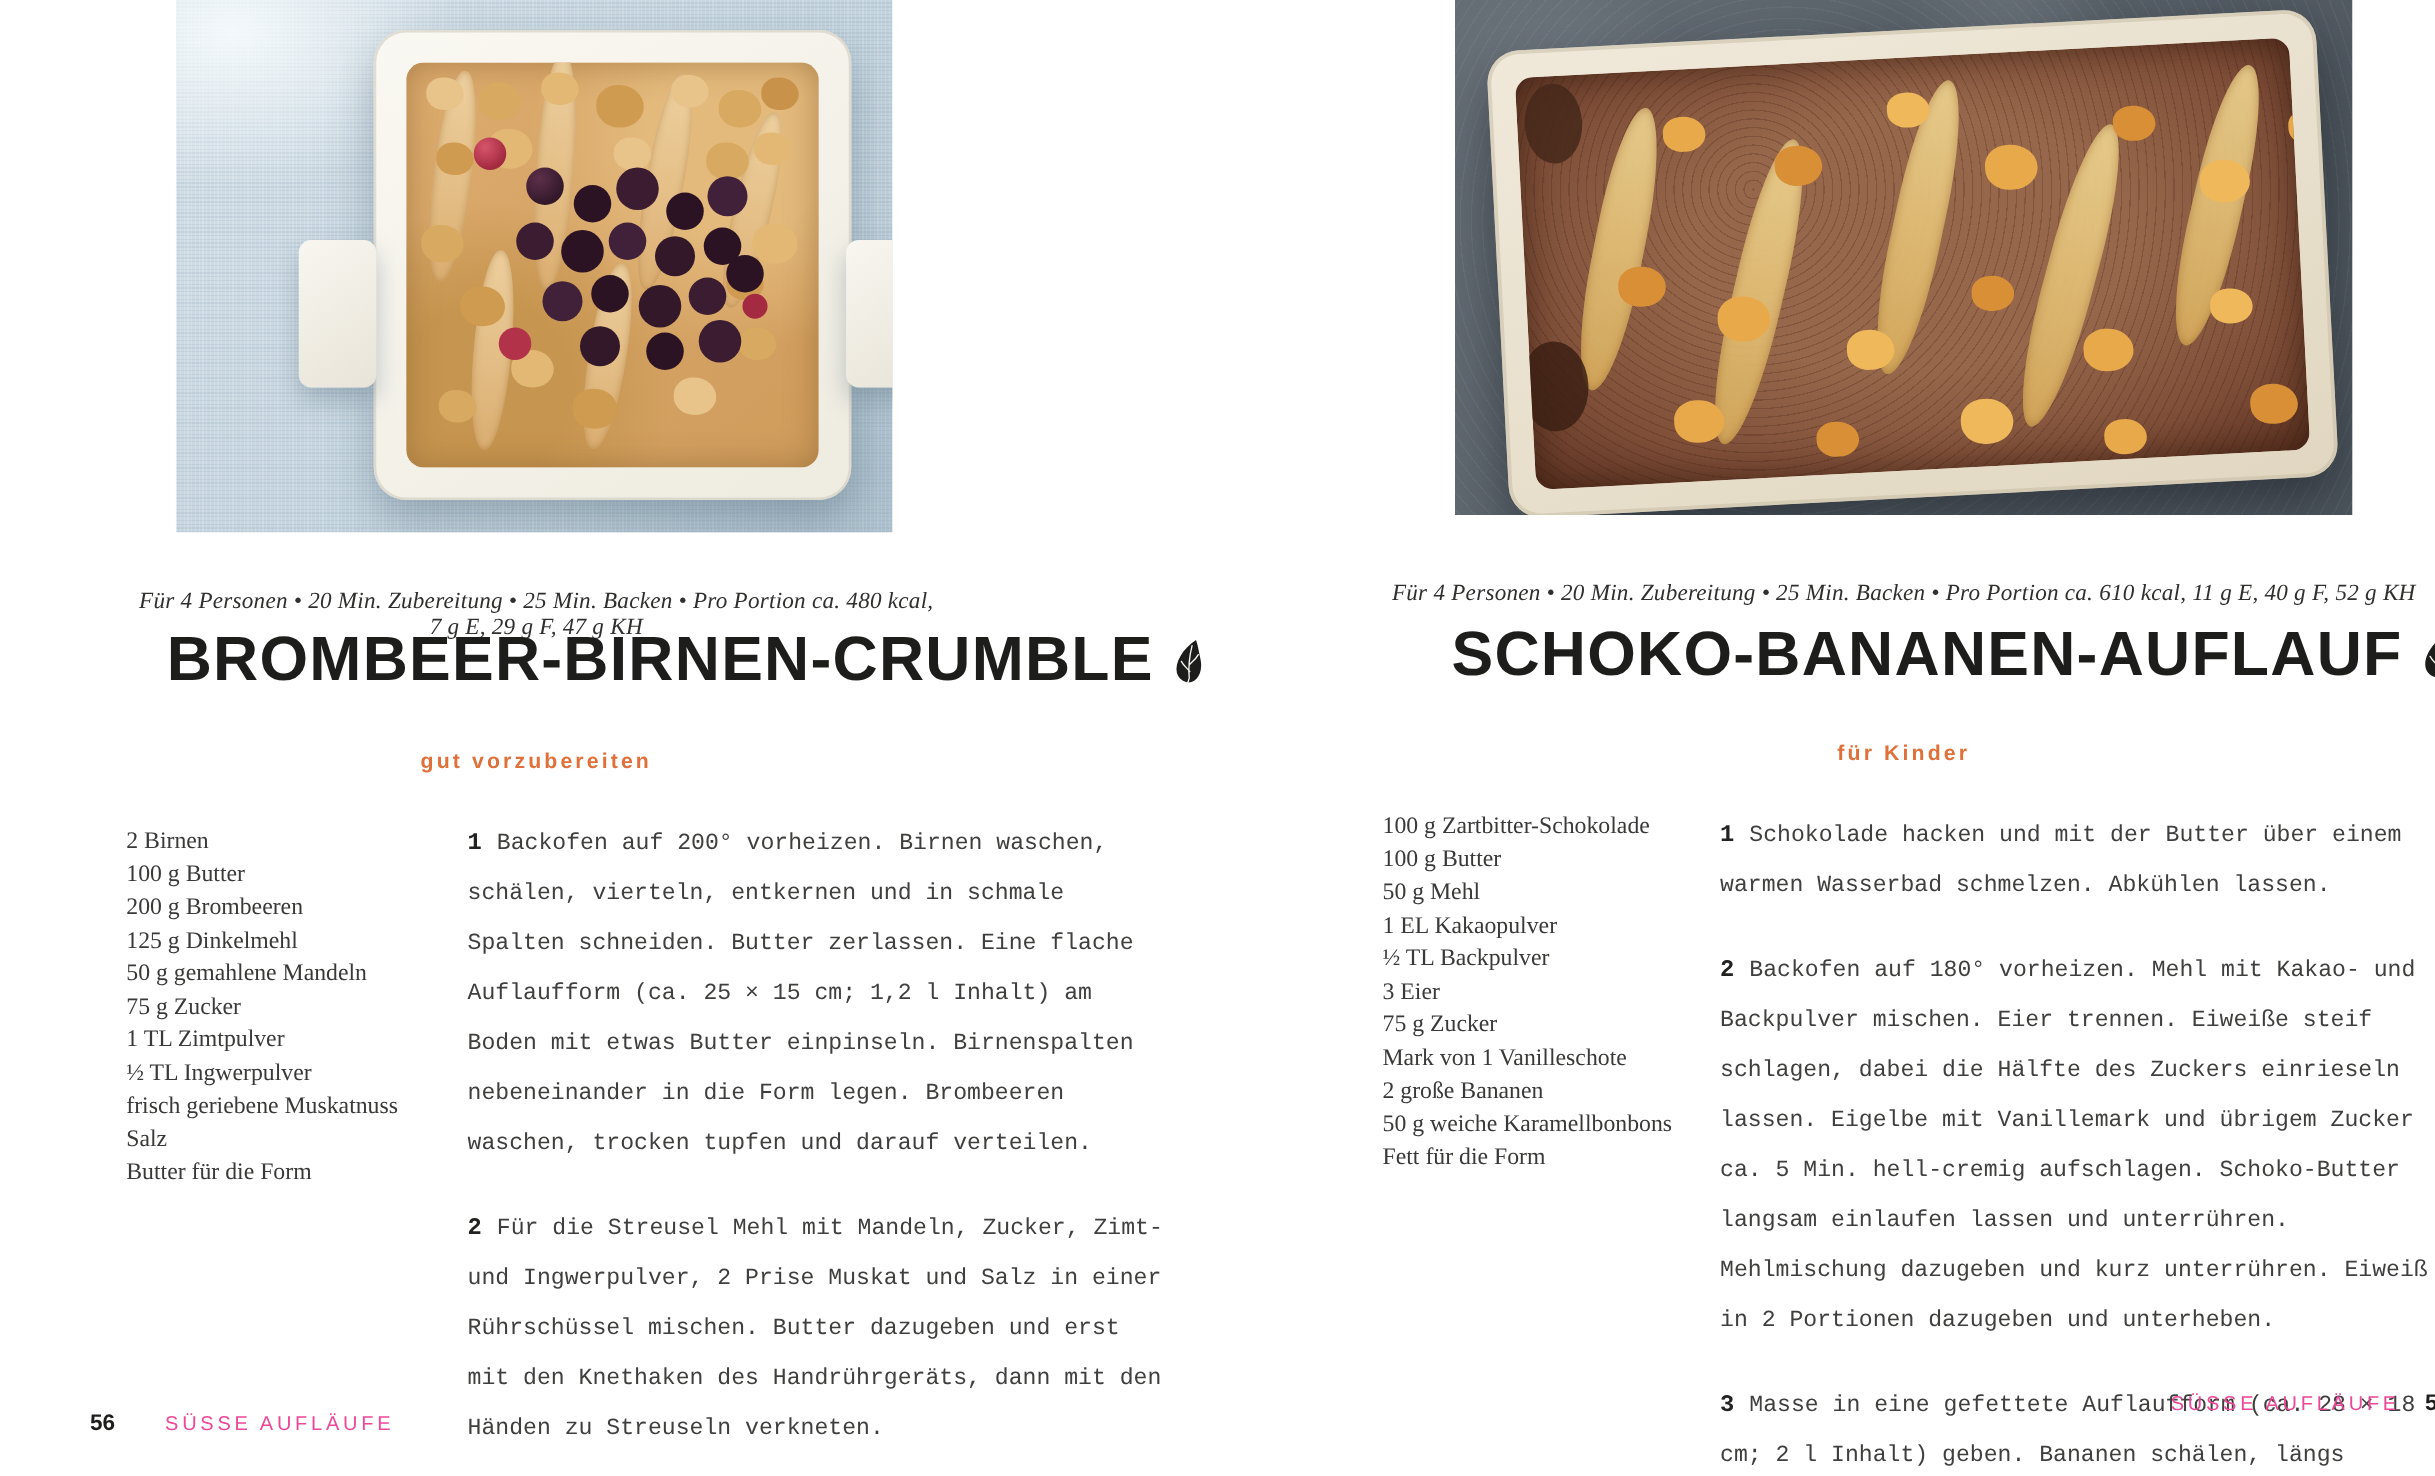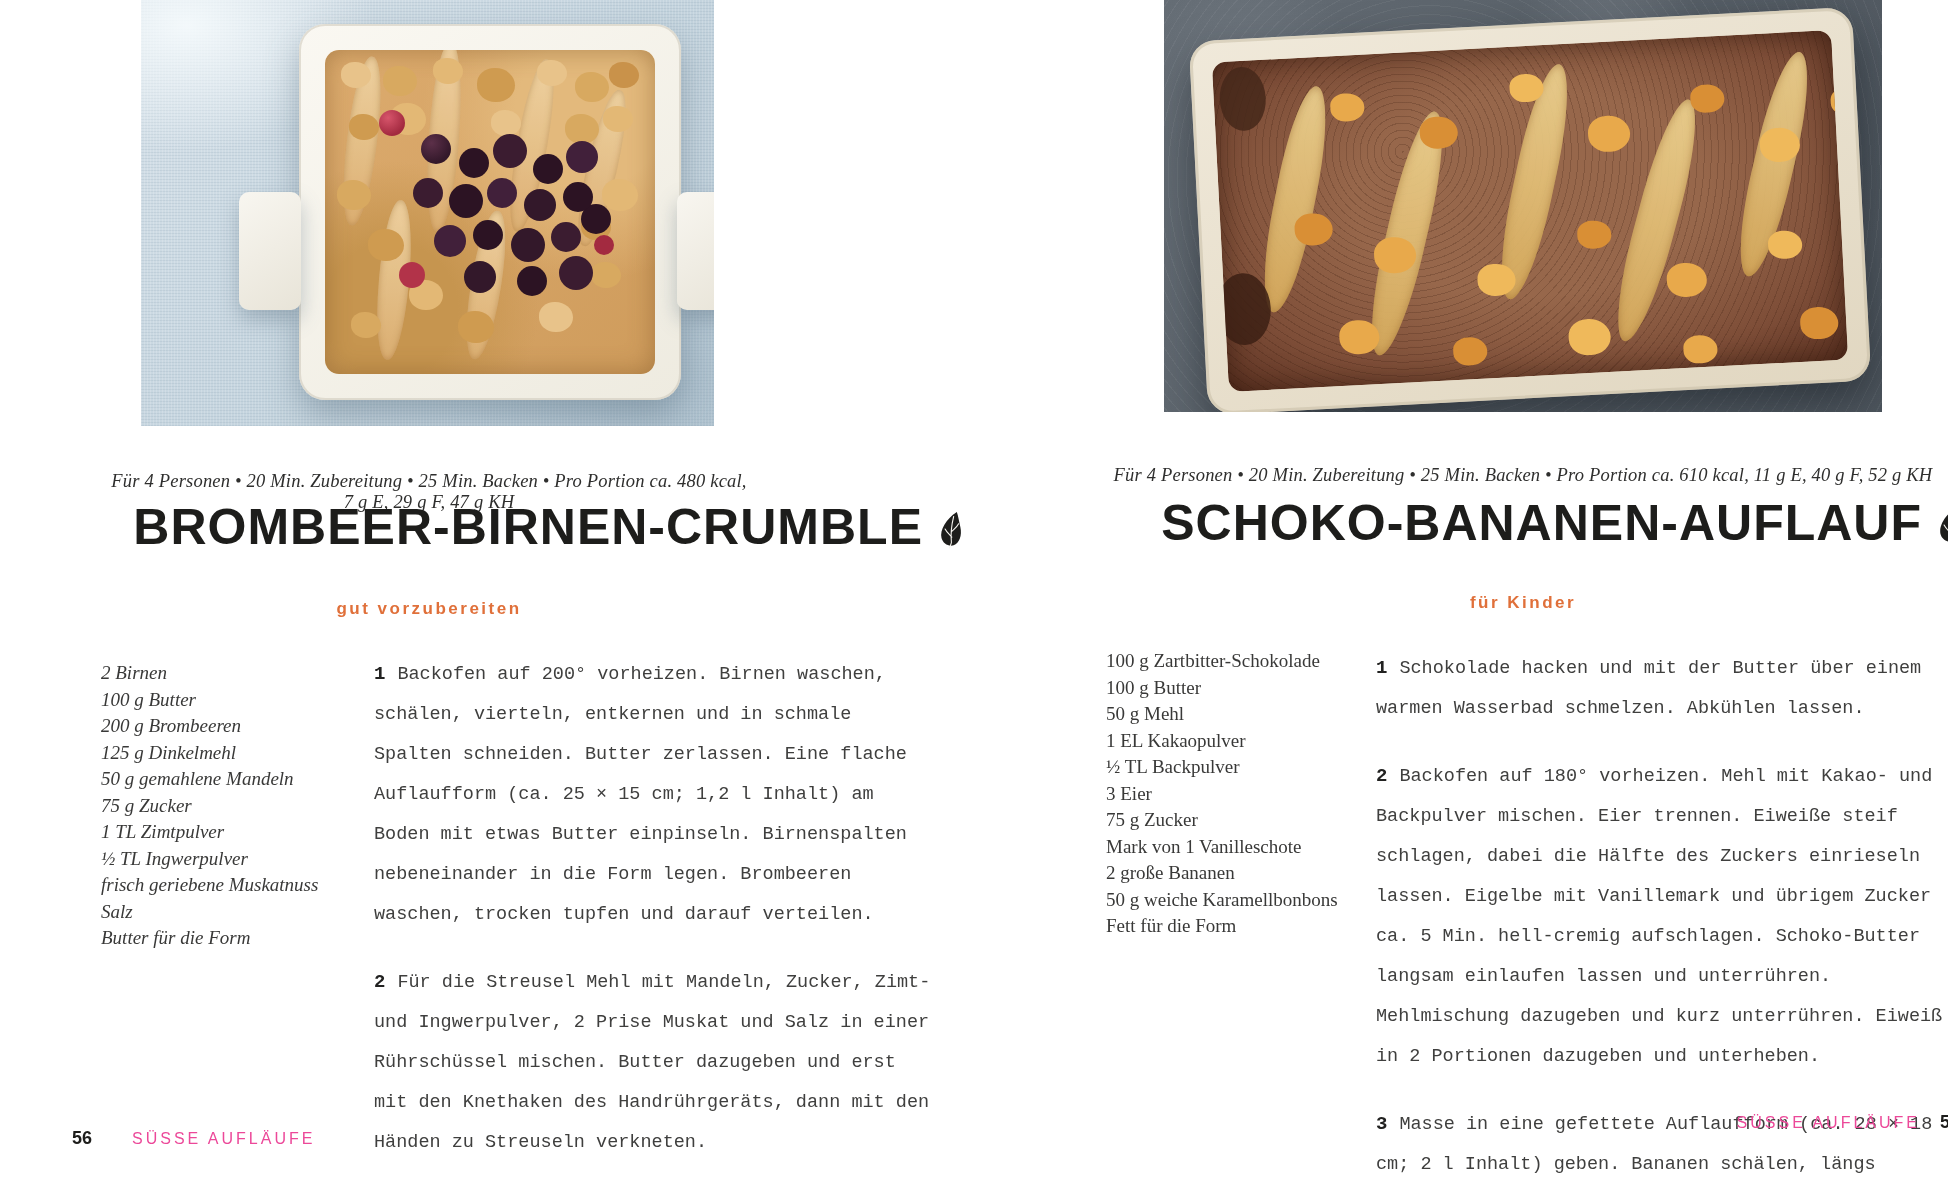--- a/index.html
+++ b/index.html
@@ -103,21 +103,21 @@
     letter-spacing:1px; color:#1d1d1b; line-height:1; white-space:nowrap;}
   .title-left{left:40px;  top:502px; width:880px;}
   .title-right{left:1039px; top:498px; width:880px;}
   .leaf{margin-left:14px; vertical-align:-5px;}
   .subtitle{position:absolute; text-align:center; font-size:17px; font-weight:700;
     letter-spacing:2.5px; color:var(--accent,#e0703a);}
   .subtitle-left{left:65px;  top:582px; width:640px;}
   .subtitle-right{left:1039px; top:576px; width:880px;}
   .ingredients{position:absolute; margin:0; padding:0; list-style:none;
     font-family:"Liberation Serif", serif; font-size:19px; line-height:26.5px; color:#393938;}
-  .ingredients-left{left:57px;  top:660px; width:272px;font-style:italic;}
+  .ingredients-left{left:57px;  top:660px; width:272px;}
   .ingredients-right{left:1062px; top:648px; width:282px;}
   .steps{position:absolute;}
   .steps-left{left:330px;  top:654px; width:566px;}
   .steps-right{left:1332px; top:648px; width:584px;}
   .step{margin:0 0 27px 0; font-size:18.5px; line-height:40px; color:#3f3f3e;font-family:Liberation Mono, monospace;}
   .step-num{font-weight:700; font-size:19px; color:#222221; margin-right:12px;}
   
   .footer{position:absolute; display:flex; align-items:baseline; gap:20px;}
   .footer-left{left:28px; top:1128px;gap:40px;}
   .footer-right{right:32px; top:1112px;}

